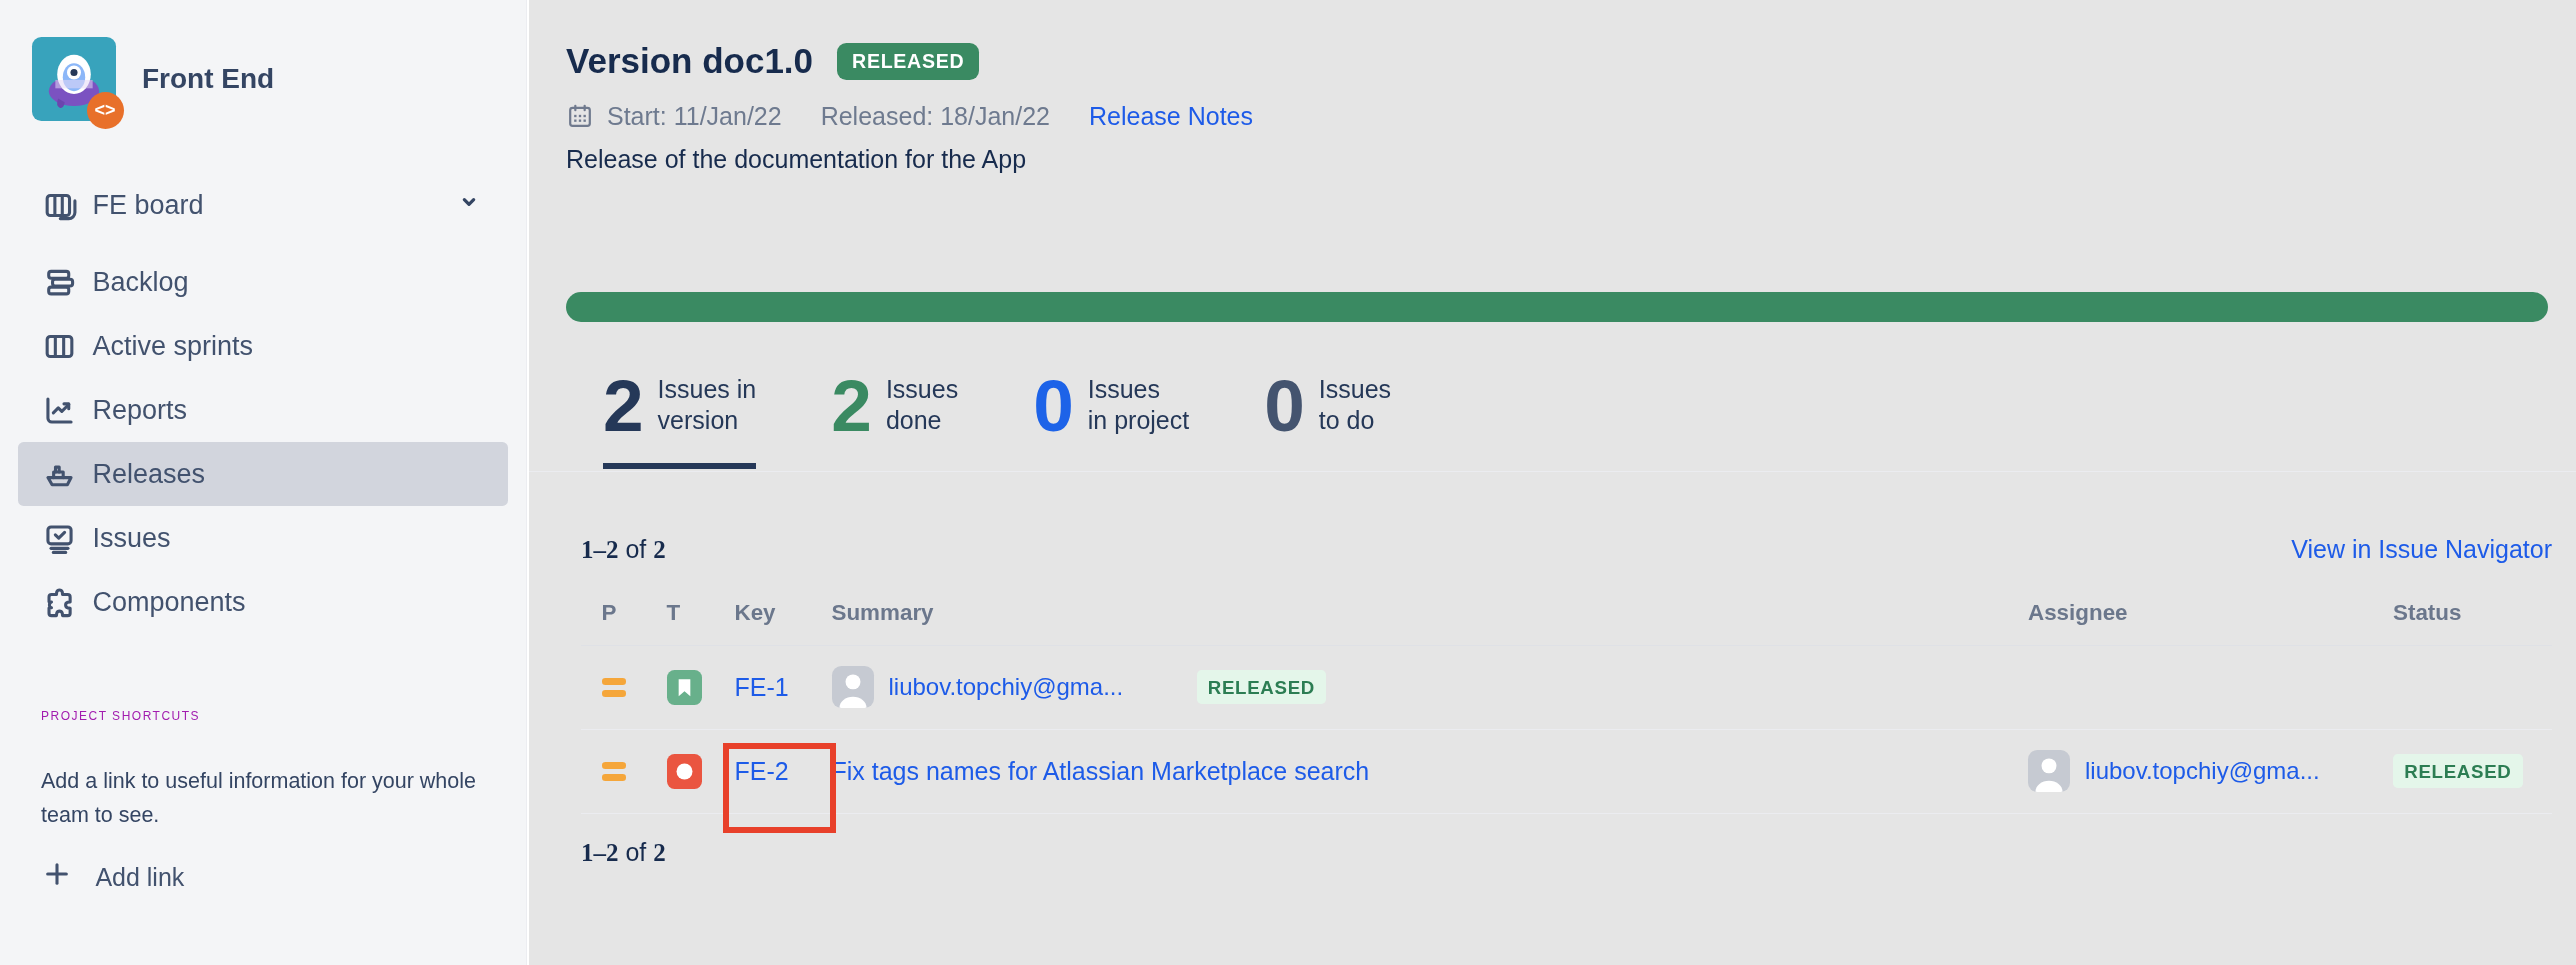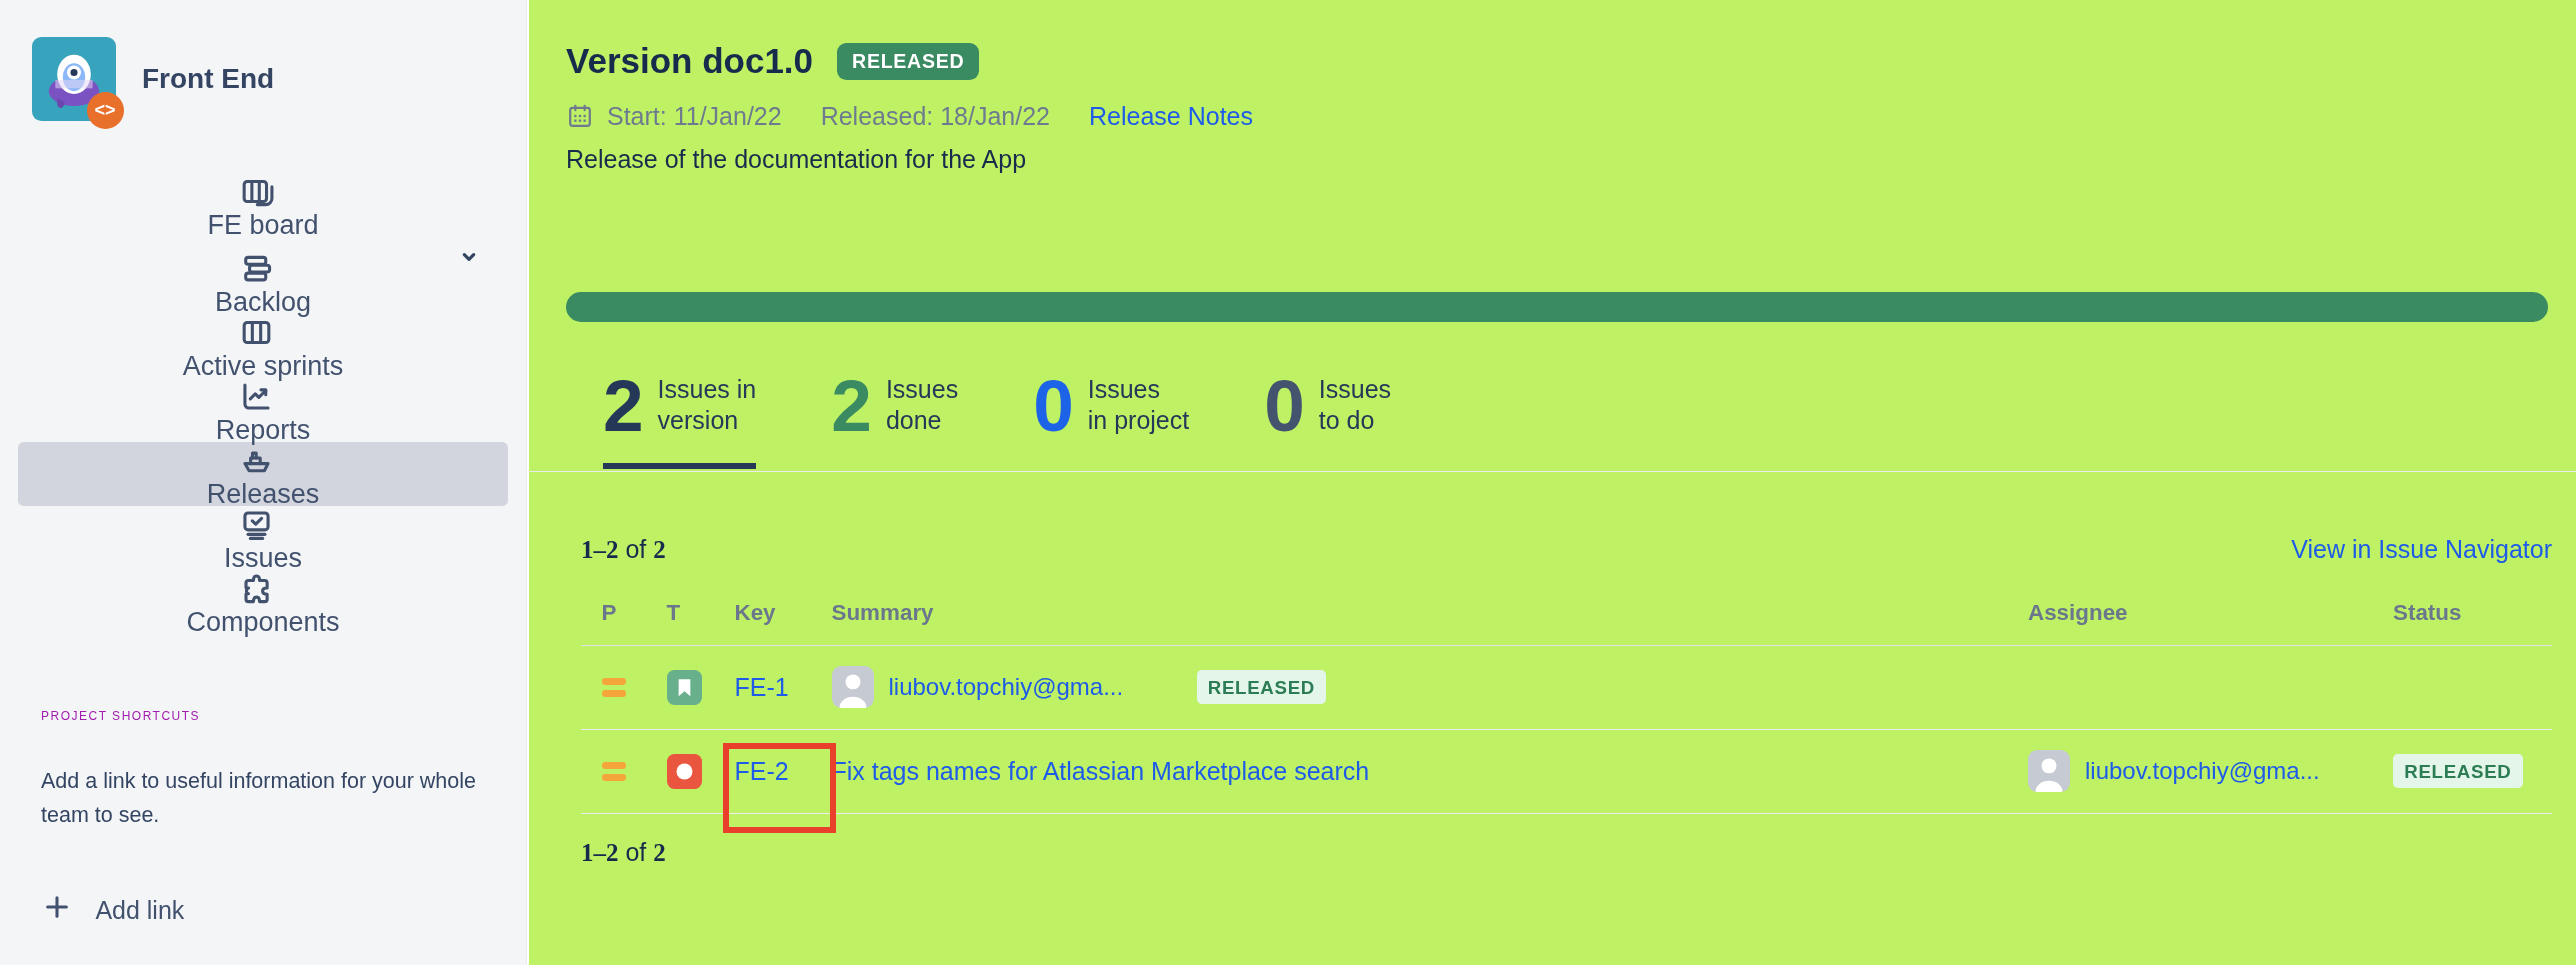--- a/index.html
+++ b/index.html
@@ -11,32 +11,32 @@
     background:#F4F5F7; border-right:1.9px solid #ECEDF1; }
   .project { display:flex; align-items:center; gap:26px; margin:37px 0 0 32px; }
   .logo { position:relative; width:84px; height:84px; border-radius:9.3px; background:#38A3BC; flex:0 0 auto; }
   .logo svg { position:absolute; left:0; top:0; }
   .logo-badge { position:absolute; right:-7.5px; bottom:-7.5px; width:37px; height:37px; border-radius:50%;
     background:#E8702A; color:#fff; font-weight:700; font-size:18px; display:flex; align-items:center; justify-content:center; }
   .project-name { font-size:28px; font-weight:700; color:#344563; }
 
   .nav { margin-top:52px; }
   .nav-item { display:flex; align-items:center; height:64px; margin:0 18px; padding:0 23.4px;
-    border-radius:5.6px; font-size:27px; color:#42526E; cursor:pointer;flex-direction:column; }
+    border-radius:5.6px; font-size:27px; color:#42526E; cursor:pointer; }
   .nav-item .nicon { width:37px; height:37px; flex:0 0 auto; margin-right:14px; display:flex; align-items:center; }
   .nav-item.first { margin-bottom:13px; }
   .nav-item.selected { background:#D2D5DD; }
   .chevron { margin-left:auto; }
 
   .shortcuts-heading { margin:75px 0 0 41px; font-size:12px; font-weight:400; letter-spacing:1.5px; color:#a21caf; }
   .shortcuts-desc { margin:41px 41px 0 41px; font-size:21.5px; line-height:34px; color:#344563; }
-  .add-link { display:flex; align-items:center; gap:22.4px; margin:59px 0 0 41px; font-size:25px; color:#42526E; cursor:pointer; }
+  .add-link { display:flex; align-items:center; gap:22.4px; margin:26px 0 0 41px; font-size:25px; color:#42526E; cursor:pointer; }
 
   
-  .main { position:absolute; left:529px; top:0; right:0; bottom:0; background:#bef264; }
+  .main { position:absolute; left:529px; top:0; right:0; bottom:0; background:#e5e5e5; }
   .version-header { padding:41px 28px 0 37px; }
   .title-row { display:flex; align-items:center; gap:24px; }
   .page-title { font-size:35px; font-weight:700; color:#172B4D; }
   .badge-solid { background:#3A8A62; color:#fff; font-size:19.6px; font-weight:700; letter-spacing:0.7px;
     padding:7.5px 15px 6.5px; border-radius:9.3px; }
   .meta-row { display:flex; align-items:center; margin-top:20.5px; font-size:25px; color:#6E7A8F; }
   .meta-row .cal { margin-right:13px; display:flex; }
   .meta-gap { width:39px; }
   a.link { color:#1D5BE8; text-decoration:none; cursor:pointer; }
   .version-desc { margin-top:14px; font-size:25px; color:#172B4D; }

